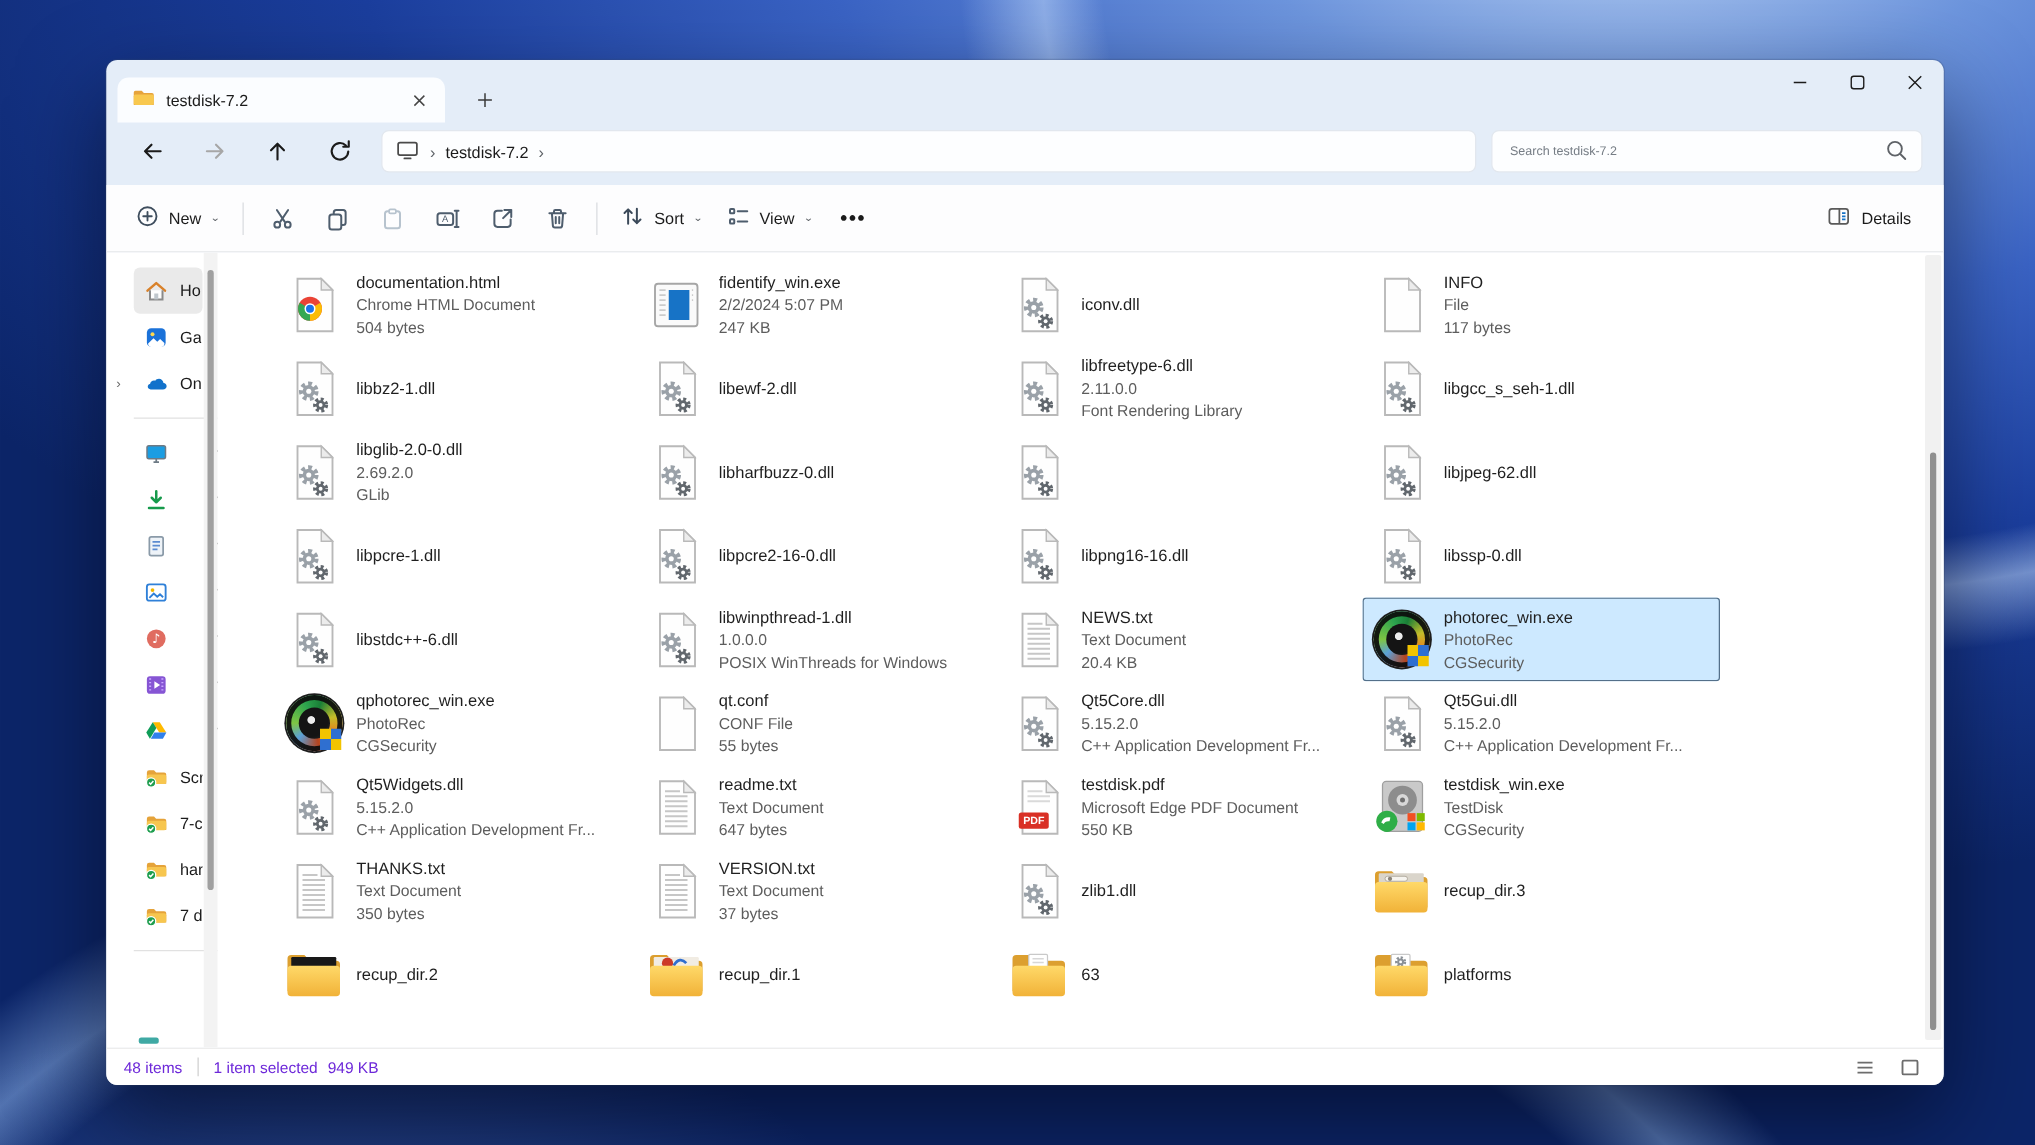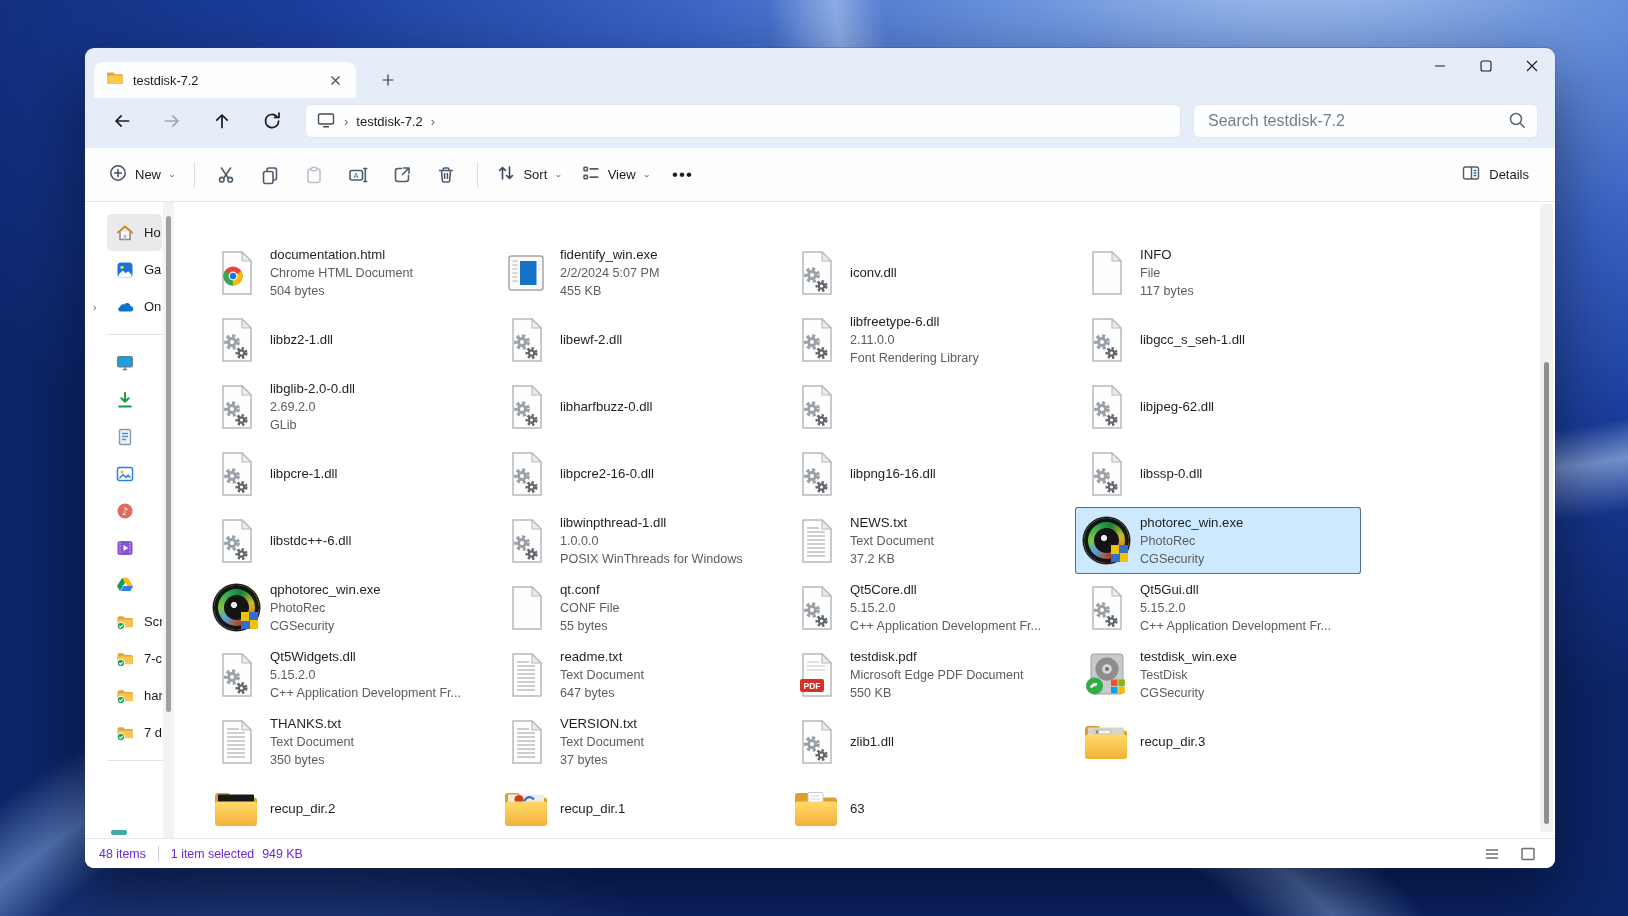--- a/index.html
+++ b/index.html
@@ -36,21 +36,21 @@
 
   
   .navbar { height:50px; display:flex; align-items:center; padding:0 14px 4px 12px; }
   .navbtn { width:50px; height:34px; display:flex; align-items:center; justify-content:center; border-radius:5px; flex:none; }
   .addressbar { margin-left:8px; width:876px; height:34px; background:#fdfeff; border:1px solid #e2e7ee;
     border-radius:6px; display:flex; align-items:center; padding:0 10px; gap:8px; }
   .crumb-chev { color:#5f6368; font-size:13px; }
   .crumb { font-size:13px; }
   .searchbox { margin-left:12px; width:345px; height:34px; background:#fdfeff; border:1px solid #e2e7ee;
     border-radius:6px; display:flex; align-items:center; padding:0 10px 0 14px; }
-  .searchbox .ph { color:#767d85; font-size:16px; flex:1; }
+  .searchbox .ph { color:#767d85; font-size:10px; flex:1; }
 
   
   .toolbar { height:54px; background:#fdfdfe; border-bottom:1px solid #e4e6e9; display:flex; align-items:center; padding:0 18px 0 14px; }
   .tbtn { display:flex; align-items:center; gap:7px; padding:7px 9px; border-radius:5px; }
   .tbtn .lbl { font-size:13px; }
   .chev { font-size:10px; color:#5f6368; transform:scaleY(.8); }
   .ticon { width:38px; height:36px; display:flex; align-items:center; justify-content:center; border-radius:5px; margin:0 3px; }
   .tsep { width:1px; height:26px; background:#d9dcdf; margin:0 9px; }
   .more { font-size:17px; letter-spacing:1px; color:#1b1b1b; padding:0 12px; }
   .details-btn { margin-left:auto; display:flex; align-items:center; gap:8px; padding:7px 8px; border-radius:5px; }
@@ -67,21 +67,21 @@
   .sb-ico { width:20px; height:20px; flex:none; display:flex; align-items:center; justify-content:center; }
   .sb-lbl { margin-left:9px; font-size:13px; white-space:nowrap; overflow:hidden; }
   .sb-pin { position:absolute; right:-14px; top:11px; width:14px; height:14px; }
   .sb-div { height:1px; background:#e1e1e1; margin:9px 26px 9px 22px; }
   .sb-scroll { position:absolute; top:0; bottom:0; left:78px; width:11px; background:#f3f3f3; }
   .sb-thumb { position:absolute; left:3px; top:14px; width:5px; height:496px; background:#a0a0a0; border-radius:3px; }
   .sb-hint { position:absolute; left:26px; bottom:3px; width:16px; height:5px; border-radius:2px; background:#3fa9a4; }
 
   
   .content { position:relative; flex:1; }
-  .grid { position:absolute; left:5px; top:8px; display:grid; grid-template-columns:repeat(4,290px); grid-auto-rows:67px;margin-top:29px; }
+  .grid { position:absolute; left:20px; top:8px; display:grid; grid-template-columns:repeat(4,290px); grid-auto-rows:67px; }
   .cell { width:286px; display:flex; align-items:center; padding:2px 6px; border-radius:3px; }
   .cell.selected { background:#cde9ff; box-shadow:inset 0 0 0 1px #54708a; }
   .ficon { width:50px; height:50px; flex:none; display:flex; align-items:center; justify-content:center; }
   .ftext { margin-left:9px; overflow:hidden; }
   .fname { font-size:13.2px; color:#1f1f1f; line-height:19px; white-space:nowrap; overflow:hidden; }
   .fsub { font-size:12.6px; color:#5d5d5d; line-height:18px; white-space:nowrap; overflow:hidden; }
 
   
   .pricon { position:relative; width:45px; height:45px; border-radius:50%;
     background:conic-gradient(from -90deg,#7ec544,#2da44e 18%,#1a7f37 30%,#c4bc2a 45%,#e8801a 58%,#b5441f 72%,#5aa0d8 88%,#7ec544);
@@ -455,21 +455,21 @@
                 <svg width="48" height="48" viewBox="0 0 48 48" fill="none" xmlns="http://www.w3.org/2000/svg">
                   <rect x="7" y="7" width="34" height="34" rx="2.5" fill="#fafafa" stroke="#a6a6a6" stroke-width="1.5"></rect>
                   <path d="M10.5 12h5M10.5 16h5M10.5 20h5M10.5 24h5M10.5 28h5M10.5 32h5" stroke="#cccccc" stroke-width="1.4"></path>
                   <path d="M36.5 12h1M36.5 16h1M36.5 20h1" stroke="#cccccc" stroke-width="1.4"></path>
                   <rect x="18" y="12" width="16.5" height="24" fill="#1773c6"></rect>
                 </svg>
               </span>
     <div class="ftext">
       <div class="fname">fidentify_win.exe</div>
       <div class="fsub l2">2/2/2024 5:07 PM</div>
-      <div class="fsub l3">455 KB</div>
+      <div class="fsub l3">247 KB</div>
     </div>
   </div>
 
   <div class="cell">
     <span class="ficon">
                 <svg width="48" height="48" viewBox="0 0 48 48" fill="none" xmlns="http://www.w3.org/2000/svg">
                   <path d="M11 3h19l9 9v33H11z" fill="#fefefe" stroke="#b9b9b9" stroke-width="1.5"></path>
                   <path d="M30 3l9 9h-9z" fill="#ececec" stroke="#b9b9b9" stroke-width="1.1"></path>
                   <circle cx="20" cy="26" r="6" stroke="#9aa1a8" stroke-width="3.7199999999999998" stroke-dasharray="3 2.52" fill="none"></circle>
                   <circle cx="20" cy="26" r="4.92" fill="#9aa1a8"></circle>
@@ -775,21 +775,21 @@
                   <path d="M15 23h18" stroke="#c6c6c6" stroke-width="1.7"></path>
                   <path d="M15 27h18" stroke="#c6c6c6" stroke-width="1.7"></path>
                   <path d="M15 31h18" stroke="#c6c6c6" stroke-width="1.7"></path>
                   <path d="M15 35h18" stroke="#c6c6c6" stroke-width="1.7"></path>
                   <path d="M15 39h18" stroke="#c6c6c6" stroke-width="1.7"></path>
                 </svg>
               </span>
     <div class="ftext">
       <div class="fname">NEWS.txt</div>
       <div class="fsub l2">Text Document</div>
-      <div class="fsub l3">37.2 KB</div>
+      <div class="fsub l3">20.4 KB</div>
     </div>
   </div>
 
   <div class="cell selected">
     <span class="ficon">
                 <div class="pricon">
                   <i class="prc"></i>
                   <i class="prq"></i>
                 </div>
               </span>
@@ -1090,20 +1090,42 @@
                   <path d="M19 8h9M19 11h9" stroke="#d7d7d7" stroke-width="1.2"></path>
                   <rect x="3" y="13.5" width="42" height="24.5" rx="3" fill="url(#fgrad)"></rect>
                 </svg>
               </span>
     <div class="ftext">
       <div class="fname">63</div>
 
     </div>
   </div>
 
+  <div class="cell">
+    <span class="ficon">
+                <svg width="48" height="42" viewBox="0 0 48 42" fill="none" xmlns="http://www.w3.org/2000/svg">
+                  <defs>
+                    <linearGradient id="fgrad" x1="0" y1="0" x2="0" y2="1">
+                      <stop offset="0" stop-color="#ffd969"></stop>
+                      <stop offset="1" stop-color="#f1b238"></stop>
+                    </linearGradient>
+                  </defs>
+                  <path d="M3 34V8q0-3 3-3h10.5L21 9.5h21q3 0 3 3V34z" fill="#dc9f2f"></path>
+                  <rect x="16" y="4.5" width="15" height="12" rx="1" fill="#fff" stroke="#c9c9c9"></rect>
+                  <circle cx="23.5" cy="10.5" r="3.4" stroke="#8b9197" stroke-width="2.108" stroke-dasharray="1.7 1.428" fill="none"></circle>
+                  <circle cx="23.5" cy="10.5" r="2.788" fill="#8b9197"></circle>
+                  <circle cx="23.5" cy="10.5" r="1.1560000000000001" fill="#fff"></circle>
+                  <rect x="3" y="13.5" width="42" height="24.5" rx="3" fill="url(#fgrad)"></rect>
+                </svg>
+              </span>
+    <div class="ftext">
+      <div class="fname">platforms</div>
+
+    </div>
+  </div>
 </div>
         <div class="vscroll">
           <div class="vthumb"></div>
         </div>
       </main>
     </div>
 
     <div class="statusbar">
       <span>48 items</span>
       <span class="st-div"></span>

